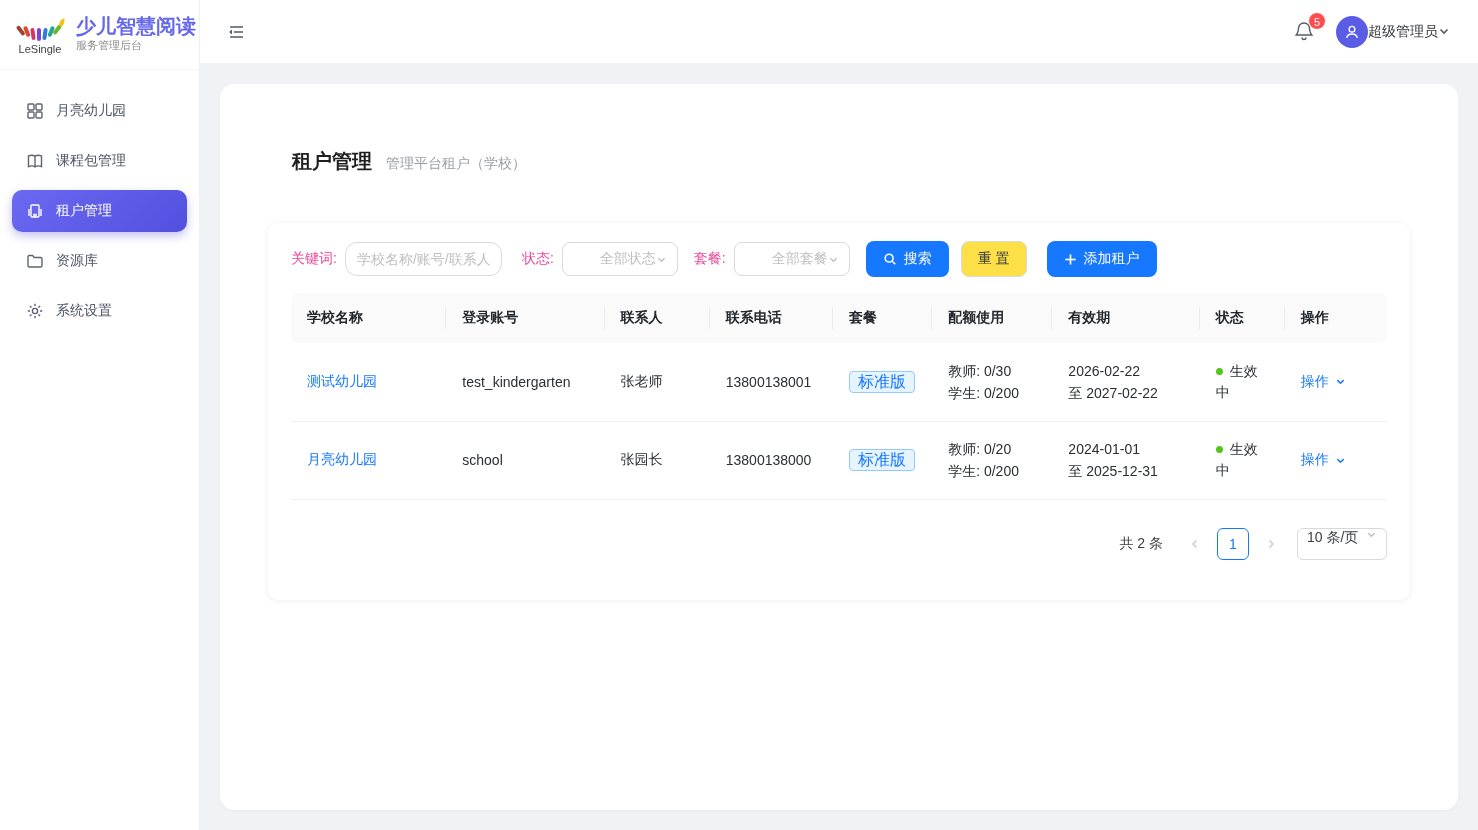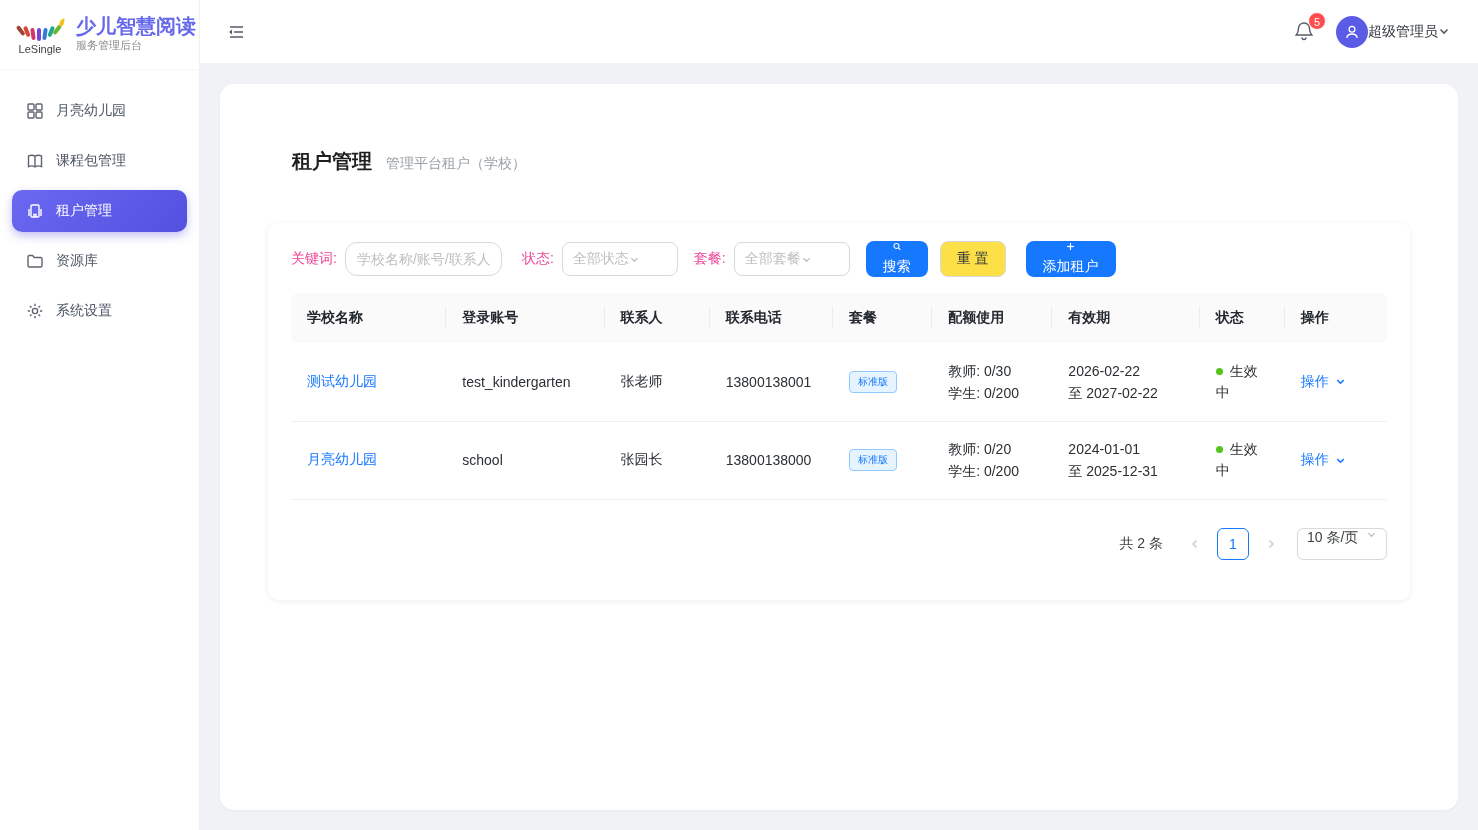--- a/index.html
+++ b/index.html
@@ -41,37 +41,37 @@
   .page-title { font-size:20px; font-weight:bold; color:#1f1f1f; }
   .page-sub { font-size:14px; color:#9aa0a6; }
 
   .panel { border-radius:10px; box-shadow:0 1px 6px rgba(15,23,42,.07); padding:18px 23px 40px; background:#fff; }
 
   
   .filter-row { display:flex; align-items:center; }
   .f-label { color:#ec4899; margin-right:8px; white-space:nowrap; }
   .kw-input { width:157px; height:34px; border:1px solid #d9d9d9; border-radius:12px; padding:0 11px; font-size:14px; color:#262626; outline:none; font-family:inherit; }
   .kw-input::placeholder { color:#bfbfbf; }
-  .sel { width:116px; height:34px; border:1px solid #d9d9d9; border-radius:8px; display:flex; align-items:center; justify-content:flex-start; padding:0 10px; color:#bfbfbf; cursor:pointer; background:#fff; }
+  .sel { width:116px; height:34px; border:1px solid #d9d9d9; border-radius:8px; display:flex; align-items:center; justify-content:flex-end; padding:0 10px; color:#bfbfbf; cursor:pointer; background:#fff; }
   .sel svg, .pagesize svg { stroke:#bfbfbf; fill:none; stroke-width:1.5; flex-shrink:0; }
   .gap16 { width:16px; flex-shrink:0; } .gap20 { width:20px; flex-shrink:0; }
   .btn { height:36px; border-radius:8px; display:inline-flex; align-items:center; justify-content:center; gap:7px; padding:0 16px; font-size:14px; cursor:pointer; border:1px solid transparent; font-family:inherit; }
-  .btn-primary { background:#1677ff; color:#fff;flex-direction:column; }
+  .btn-primary { background:#1677ff; color:#fff; }
   .btn-default { background:#fde047; color:#33373d; border-color:#d9d9d9; }
   .btn svg { stroke:#fff; fill:none; stroke-width:1.8; }
 
   
   table { width:100%; border-collapse:collapse; table-layout:fixed; margin-top:16px; }
   thead th { background:#fafafa; height:50px; text-align:left; padding:0 16px; font-size:14px; color:#24292f; font-weight:bold; position:relative; }
   thead th:first-child { border-radius:8px 0 0 8px; }
   thead th:last-child { border-radius:0 8px 8px 0; }
   thead th:not(:last-child)::after { content:""; position:absolute; right:0; top:14px; height:22px; width:1px; background:#ececec; }
   tbody td { height:78px; padding:8px 16px; border-bottom:1px solid #f0f0f0; vertical-align:middle; font-size:14px; color:#2b2f33; }
   a.school-link { color:#1677ff; text-decoration:none; cursor:pointer; }
-  .tag { display:inline-block; font-size:10px; line-height:20px; padding:0 8px; color:#1677ff; background:#e6f4ff; border:1px solid #91caff; border-radius:4px; }
+  .tag { display:inline-block; font-size:16px; line-height:20px; padding:0 8px; color:#1677ff; background:#e6f4ff; border:1px solid #91caff; border-radius:4px; }
   .two-line { line-height:22px; }
   .status { display:inline-block; width:52px; line-height:21px; }
   .dot { display:inline-block; width:7px; height:7px; border-radius:50%; background:#52c41a; margin-right:7px; position:relative; top:-1px; }
   .op-link { color:#1677ff; cursor:pointer; display:inline-flex; align-items:center; gap:6px; }
   .op-link svg { stroke:#1677ff; fill:none; stroke-width:1.6; }
 
   
   .pager { display:flex; justify-content:flex-end; align-items:center; margin-top:28px; gap:8px; }
   .total { color:#3c4043; margin-right:10px; }
   .pg-arrow { width:28px; height:28px; display:flex; align-items:center; justify-content:center; cursor:default; }

